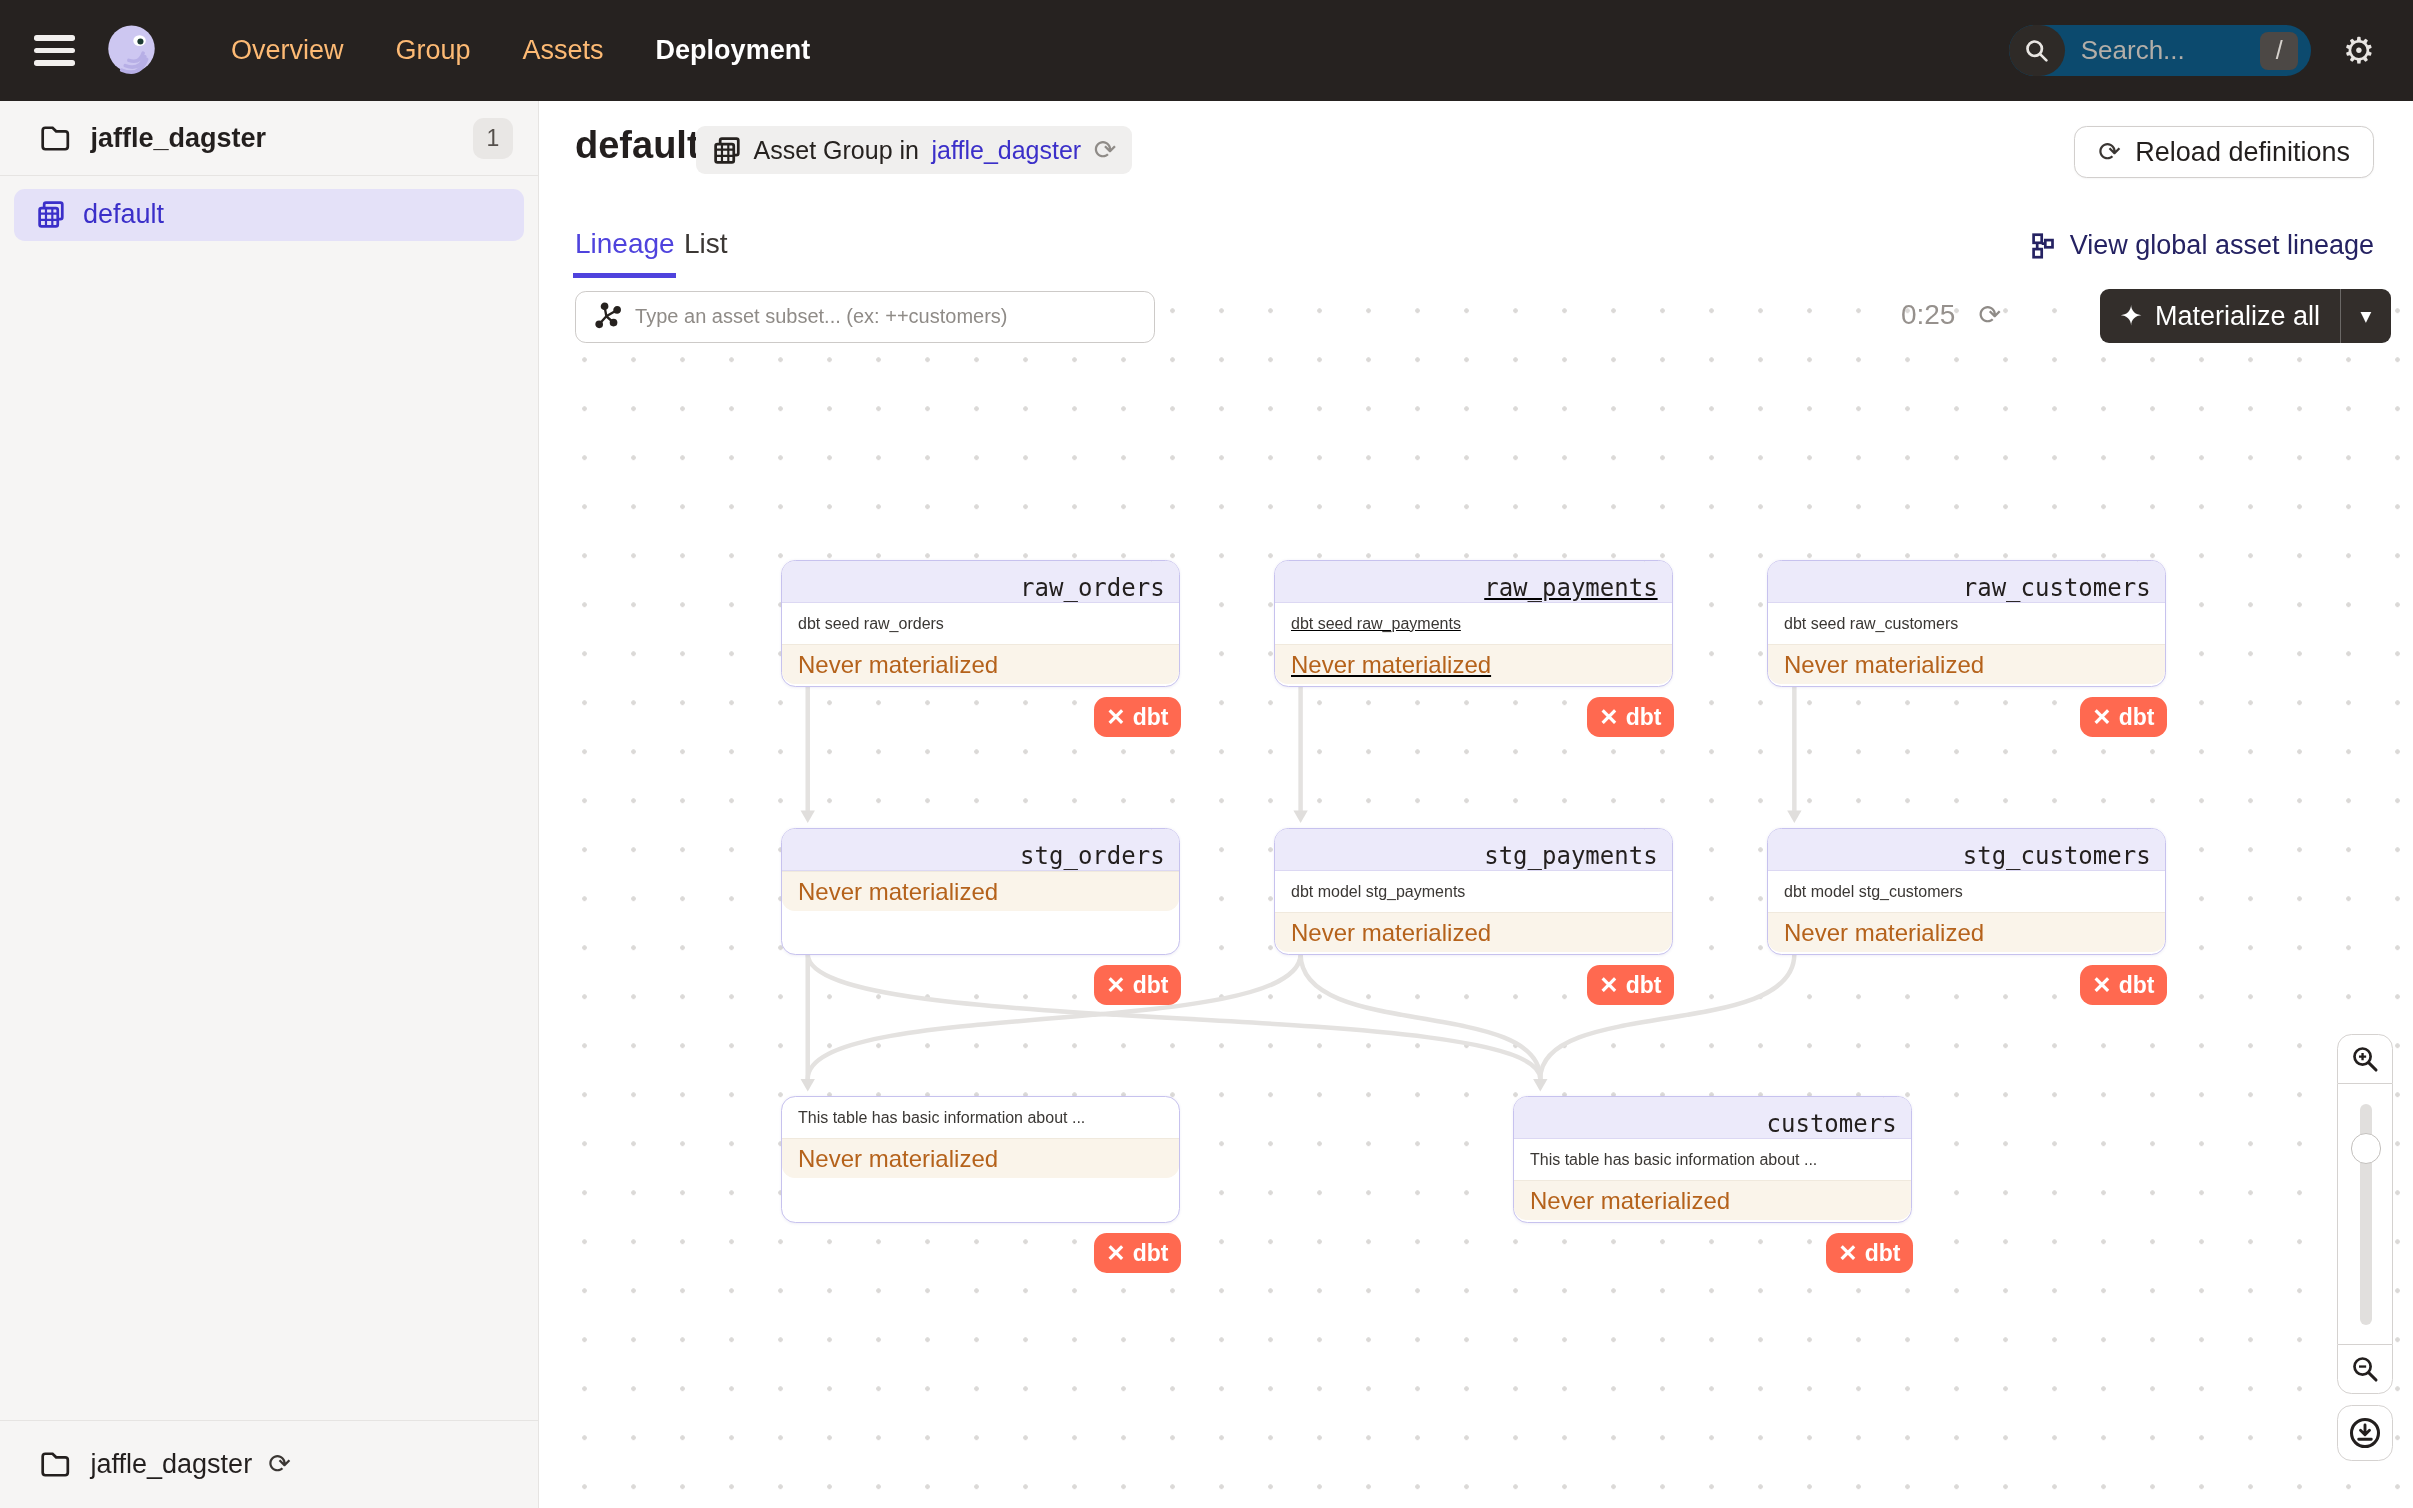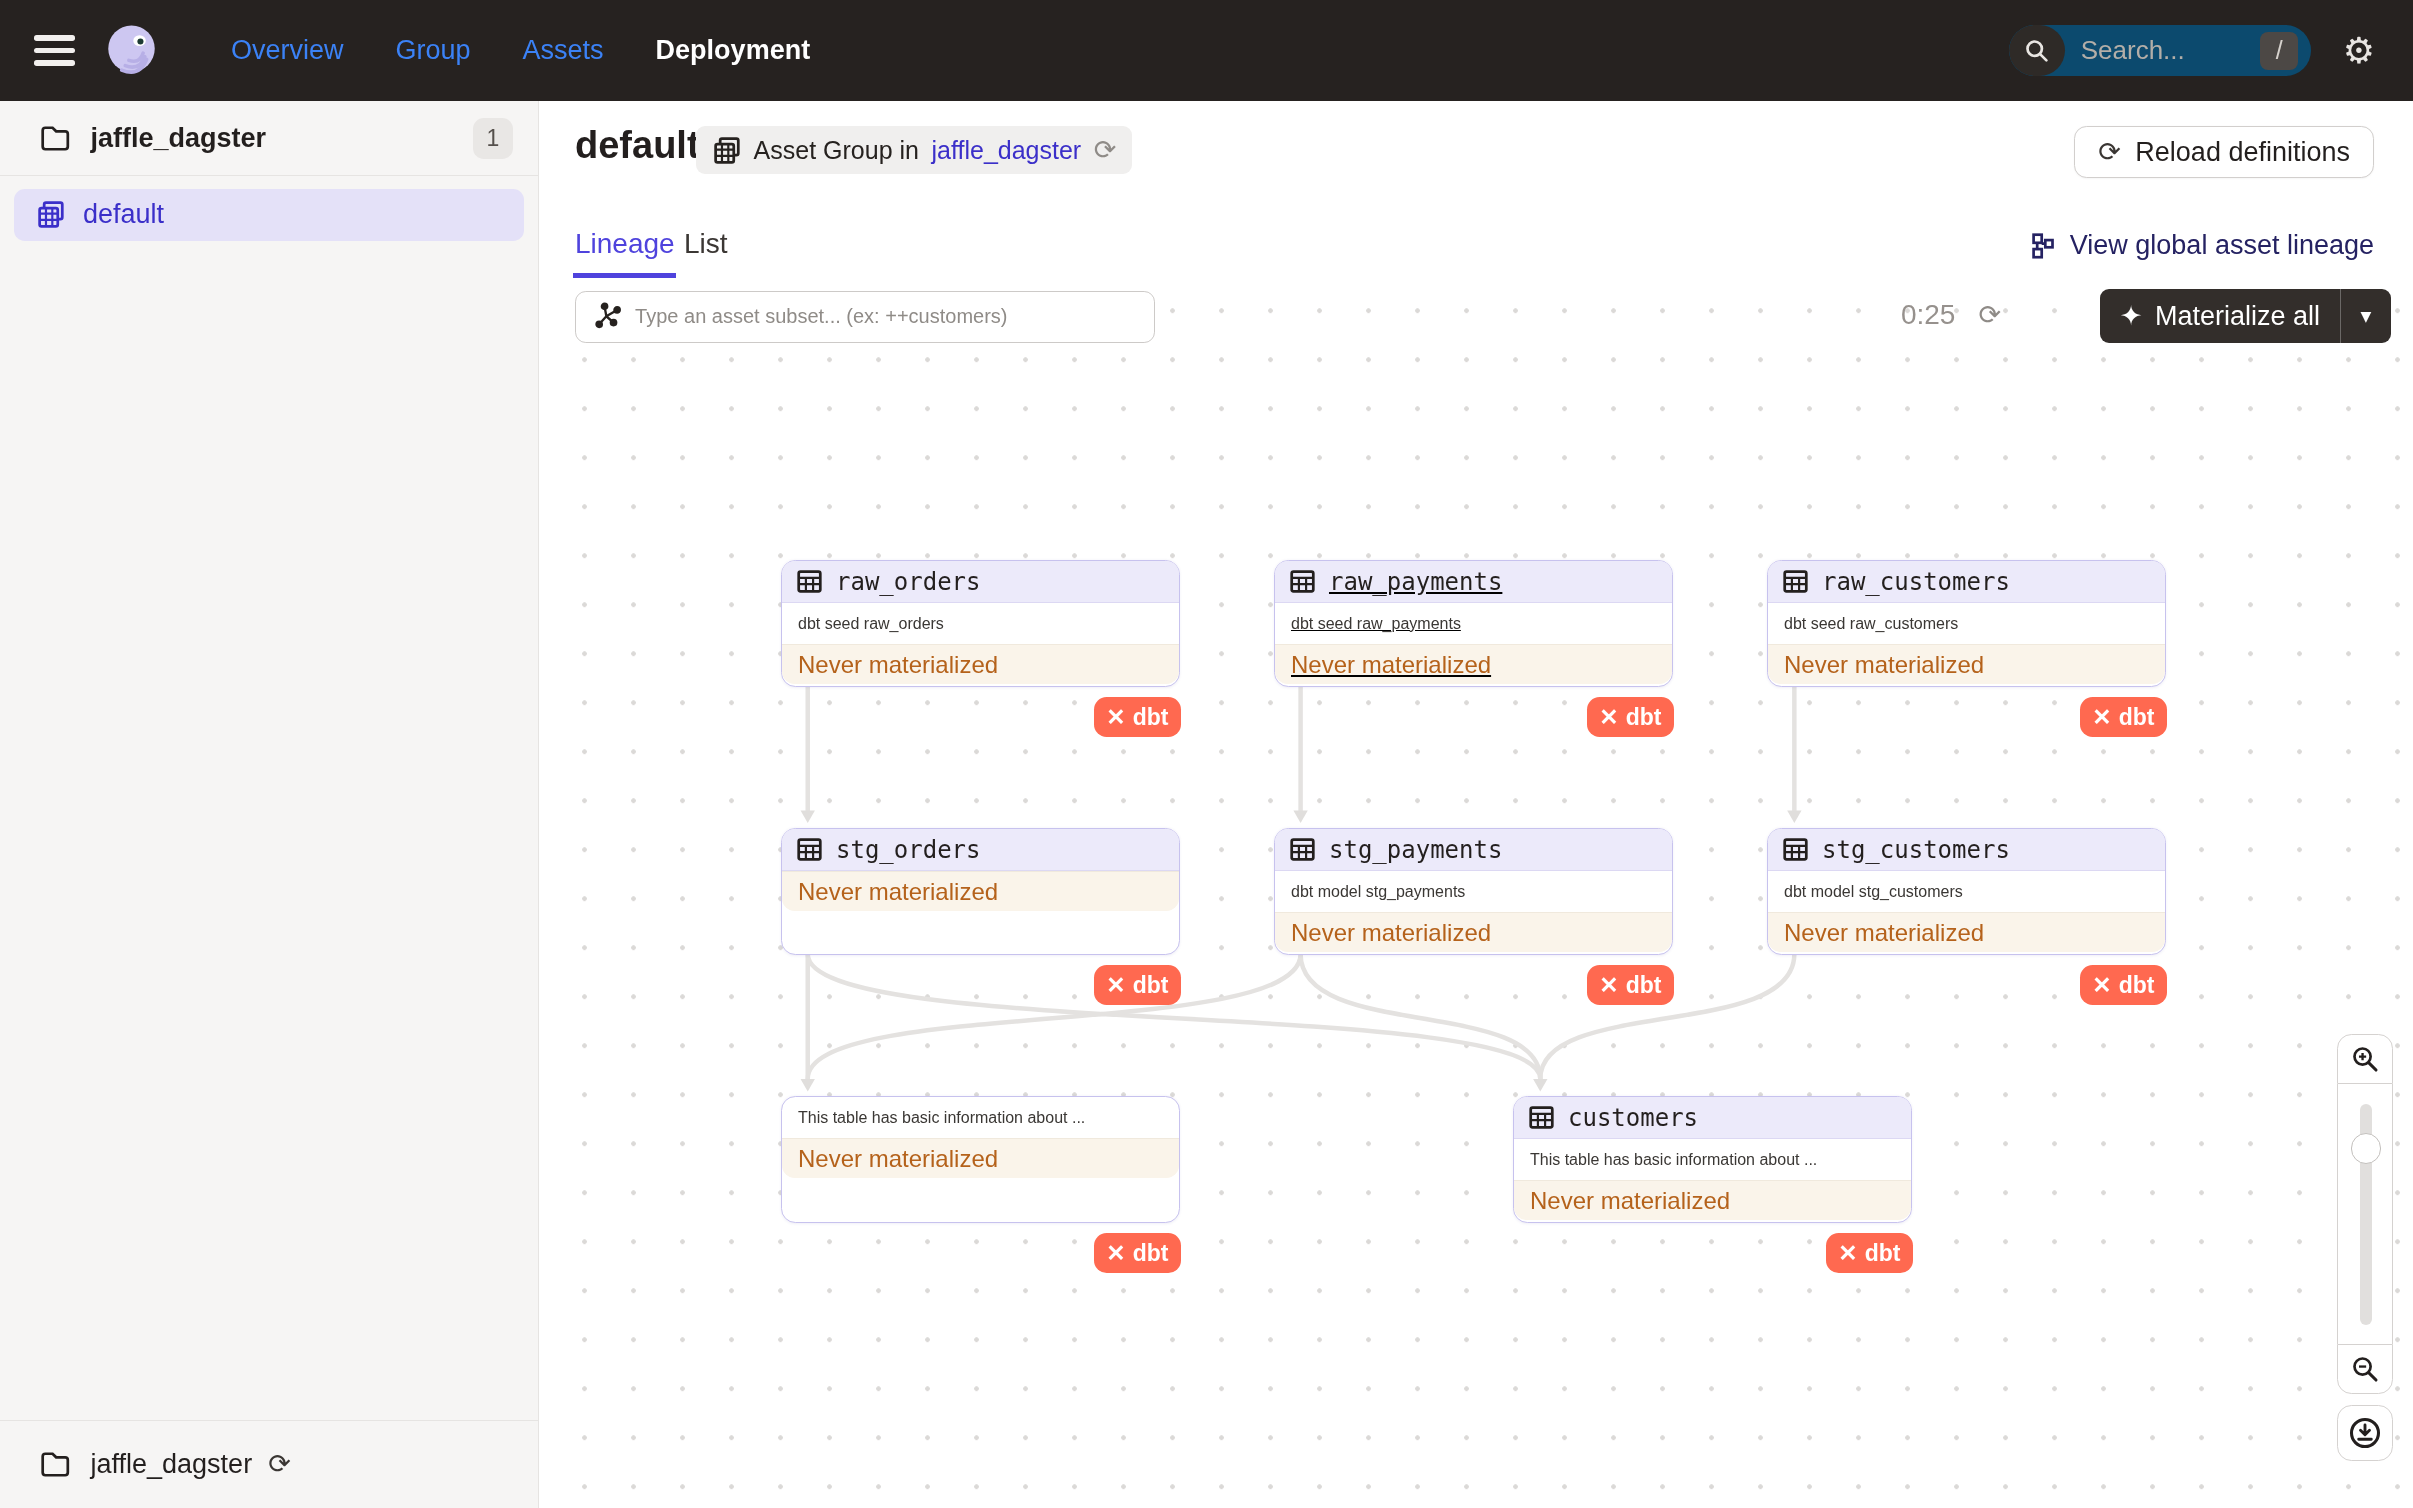--- a/index.html
+++ b/index.html
@@ -7,21 +7,21 @@
     font-family:"Liberation Sans", sans-serif; }
 
   
   .nav { position:absolute; left:0; top:0; width:2413px; height:101px;
     background:#262220; display:flex; align-items:center; }
   .hamburger { width:41px; height:30.5px; margin-left:34px; display:flex; flex-direction:column;
     justify-content:space-between; cursor:pointer; }
   .hamburger span { display:block; height:5.4px; border-radius:2.7px; background:#f2f0ee; }
   .logo { width:59px; height:59px; margin-left:27px; }
   .nav-items { display:flex; gap:52px; margin-left:70px; }
-  .nav-item { font-size:27px; color:#3b82f6; cursor:pointer; }
+  .nav-item { font-size:27px; color:#fdba74; cursor:pointer; }
   .nav-item.active { color:#ffffff; font-weight:700; }
   .nav-right { margin-left:auto; display:flex; align-items:center; }
   .search-pill { width:302px; height:51px; background:#0c4a6e; border-radius:26px;
     display:flex; align-items:center; overflow:hidden; cursor:text; }
   .search-icon-wrap { width:56px; height:51px; background:#2e2a27; border-radius:26px;
     display:flex; align-items:center; justify-content:center; flex:none; }
   .search-ph { font-size:26px; color:#b3aea8; margin-left:16px; flex:1; }
   .slash-badge { width:38px; height:38px; margin-right:12.6px; background:#4c4845; border-radius:8px;
     color:#d6d2cd; font-size:25px; display:flex; align-items:center; justify-content:center; }
   .gear { font-size:36px; color:#e8e5e2; margin:0 38px 0 32px; cursor:pointer; }
@@ -84,21 +84,21 @@
     display:flex; align-items:center; color:#fff; cursor:pointer; }
   .mat-label { font-size:27px; font-weight:500; padding:0 20px 0 0; }
   .mat-sparkle { font-size:27px; padding:0 12.6px 0 20px; }
   .mat-divider { width:0.9px; height:54px; background:rgba(255,255,255,.28); }
   .mat-caret { width:50px; text-align:center; font-size:21.5px; }
 
   
   .node { position:absolute; width:399px; height:127px; background:#fff;
     border:1.8px solid #c7c2ee; border-radius:14.4px; box-shadow:0 0.9px 2.7px rgba(60,50,150,.08); }
   .node-head { height:42px; background:#eceafa; border-bottom:0.9px solid #dcd8f3;
-    border-radius:12.6px 12.6px 0 0; display:flex; align-items:center; padding:0 14.4px; gap:12.6px; }
+    border-radius:12.6px 12.6px 0 0; display:flex; align-items:flex-end; padding:0 14.4px; gap:12.6px;flex-direction:column; }
   .node-title { font-family:"DejaVu Sans Mono", monospace; font-size:24px; color:#231f1e; }
   .node-desc { height:41px; display:flex; align-items:center; padding:0 16px;
     font-size:16px; color:#3a3734; white-space:nowrap; overflow:hidden; }
   .node-status { height:40px; background:#faf4ea; border-top:0.9px solid #f0e9dd;
     border-radius:0 0 12.6px 12.6px; display:flex; align-items:center; padding:0 16px;
     font-size:24px; color:#b5621b; }
   .dbt-badge { position:absolute; right:-1.8px; top:136px; width:87px; height:40px; background:#ff6950;
     border-radius:12.6px; display:flex; align-items:center; justify-content:center; gap:7.2px;
     color:#fff; font-size:23px; font-weight:700; }
   .dbt-x { font-size:23px; font-weight:900; line-height:1; }

